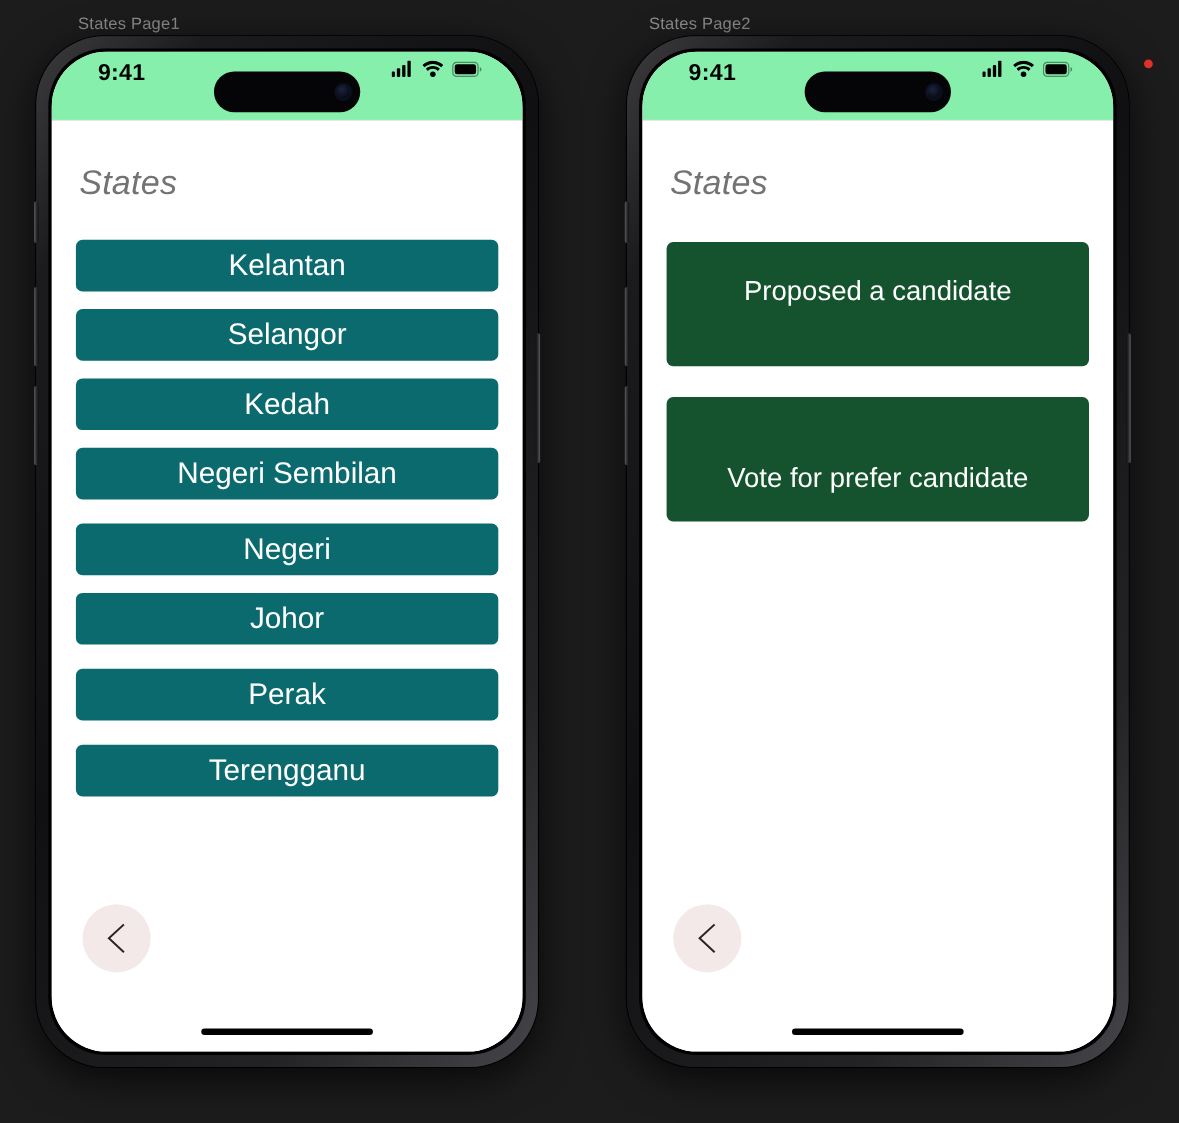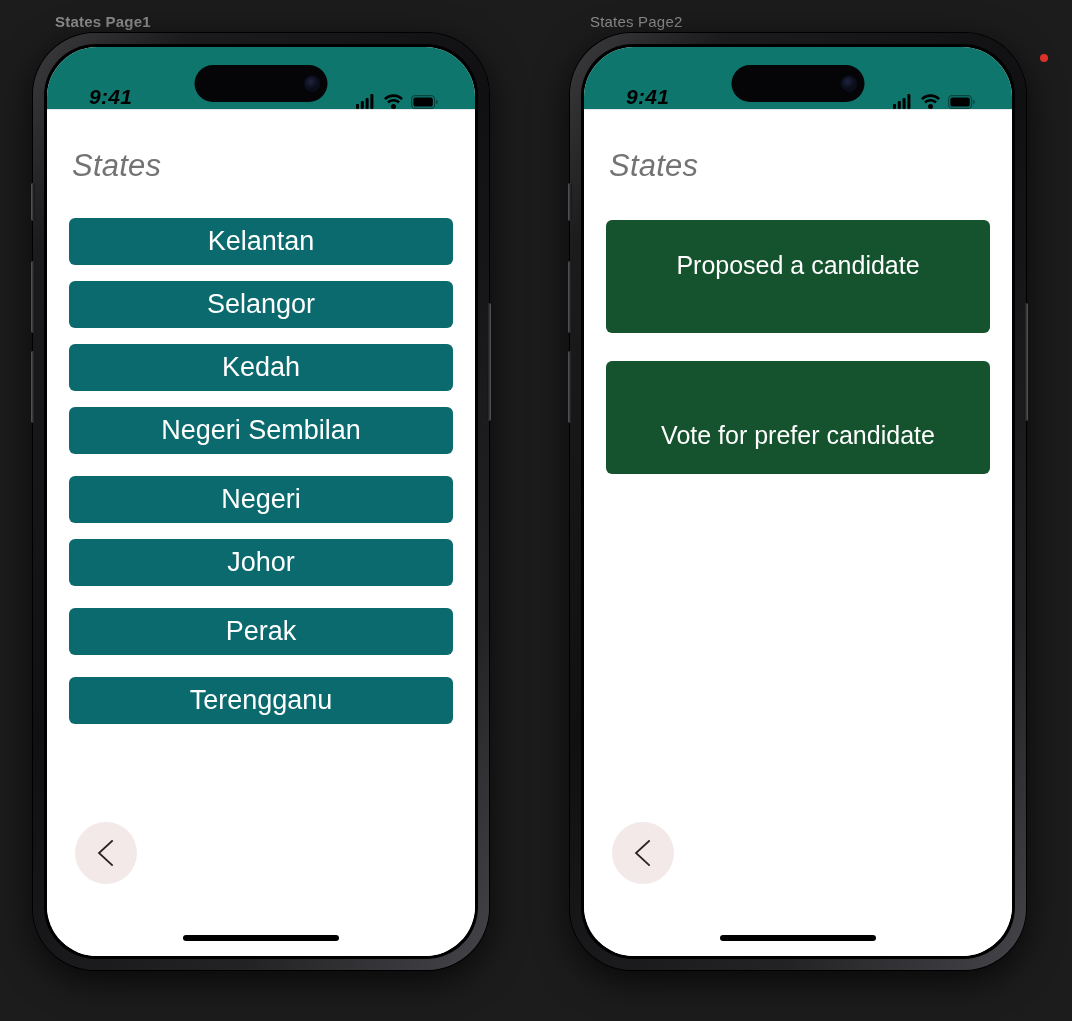--- a/index.html
+++ b/index.html
@@ -20,21 +20,21 @@
   }
 
   
   .frame-caption {
     position: absolute;
     font-size: 15px;
     color: #8d8d8d;
     letter-spacing: .2px;
     white-space: nowrap;
   }
-  #caption-1 { left: 55px; top: 13px; font-weight: bold; }
+  #caption-1 { left: 71px; top: 13px; }
   #caption-2 { left: 590px; top: 13px; }
 
   
   .red-dot {
     position: absolute;
     left: 1040px; top: 54px;
     width: 8px; height: 8px;
     border-radius: 50%;
     background: #e2322a;
   }
@@ -82,25 +82,24 @@
   .btn-silence { top: 150px; height: 38px; }
   .btn-volup   { top: 228px; height: 72px; }
   .btn-voldn   { top: 318px; height: 72px; }
   .btn-power   { top: 270px; height: 118px; }
 
   
   .status-bar {
     position: relative;
     height: 62px;
     display: flex;
-    align-items: flex-end;
+    align-items: flex-start;
     justify-content: space-between;
     padding: 0 37px 0 42px;
-    background: #0f766e;
-    font-style: italic;
+    background: #86efac;
   }
   .status-time {
     font-size: 21px;
     font-weight: bold;
     color: #000;
     letter-spacing: .3px;
     margin-top: 8px;
   }
   .status-icons {
     display: flex;

